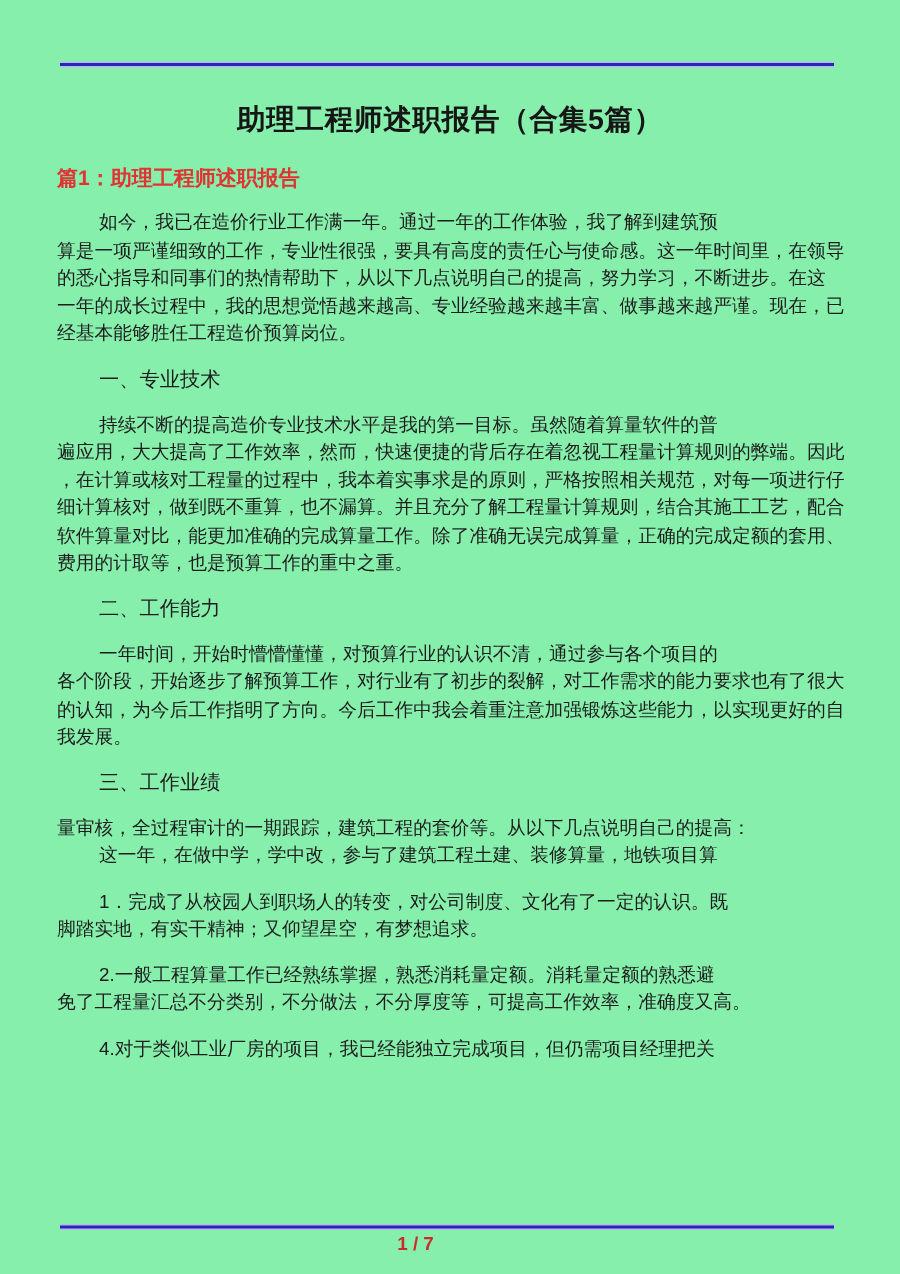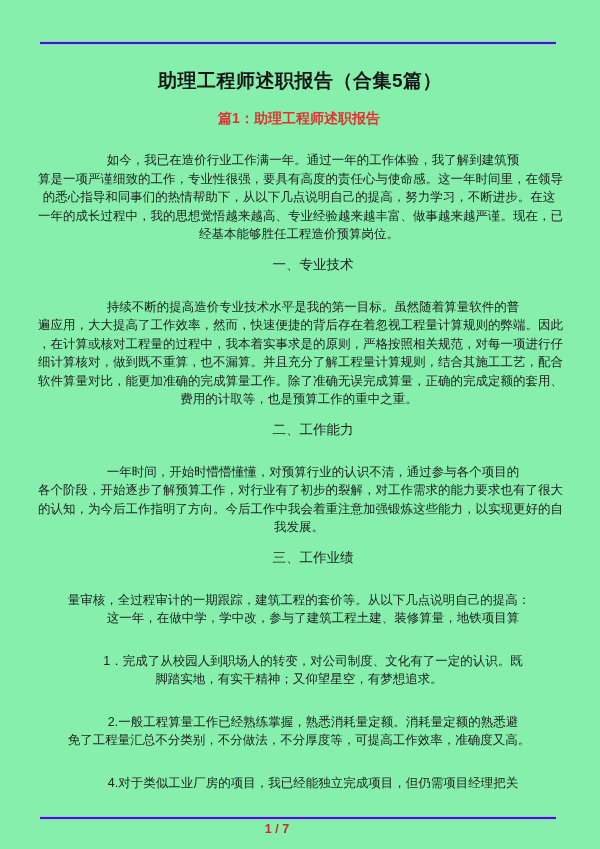--- a/index.html
+++ b/index.html
@@ -34,39 +34,38 @@
     font-size: 19px;
     line-height: 26px;
     font-weight: 700;
     color: #161616;
     margin-top: 24px;
     letter-spacing: 0.5px;
   }
   .content {
     margin-left: 38px;
     margin-right: 40px;
-    text-align: center;
   }
   .red-heading {
     color: #e03434;
     font-weight: 700;
     font-size: 14px;
     line-height: 17px;
     margin-top: 16px;
   }
   .subheading {
     font-weight: 400;
     font-size: 13.5px;
     line-height: 18px;
     color: #1d1d1d;
     margin-top: 12px;
     padding-left: 28px;
   }
   .paragraph {
-    margin-top: 24px;
+    margin-top: 12px;
     font-size: 12.5px;
     line-height: 18.5px;
     color: #1d1d1d;
     font-weight: 400;
   }
   .paragraph .line {
     white-space: nowrap;
   }
   .paragraph .line.first {
     padding-left: 28px;

